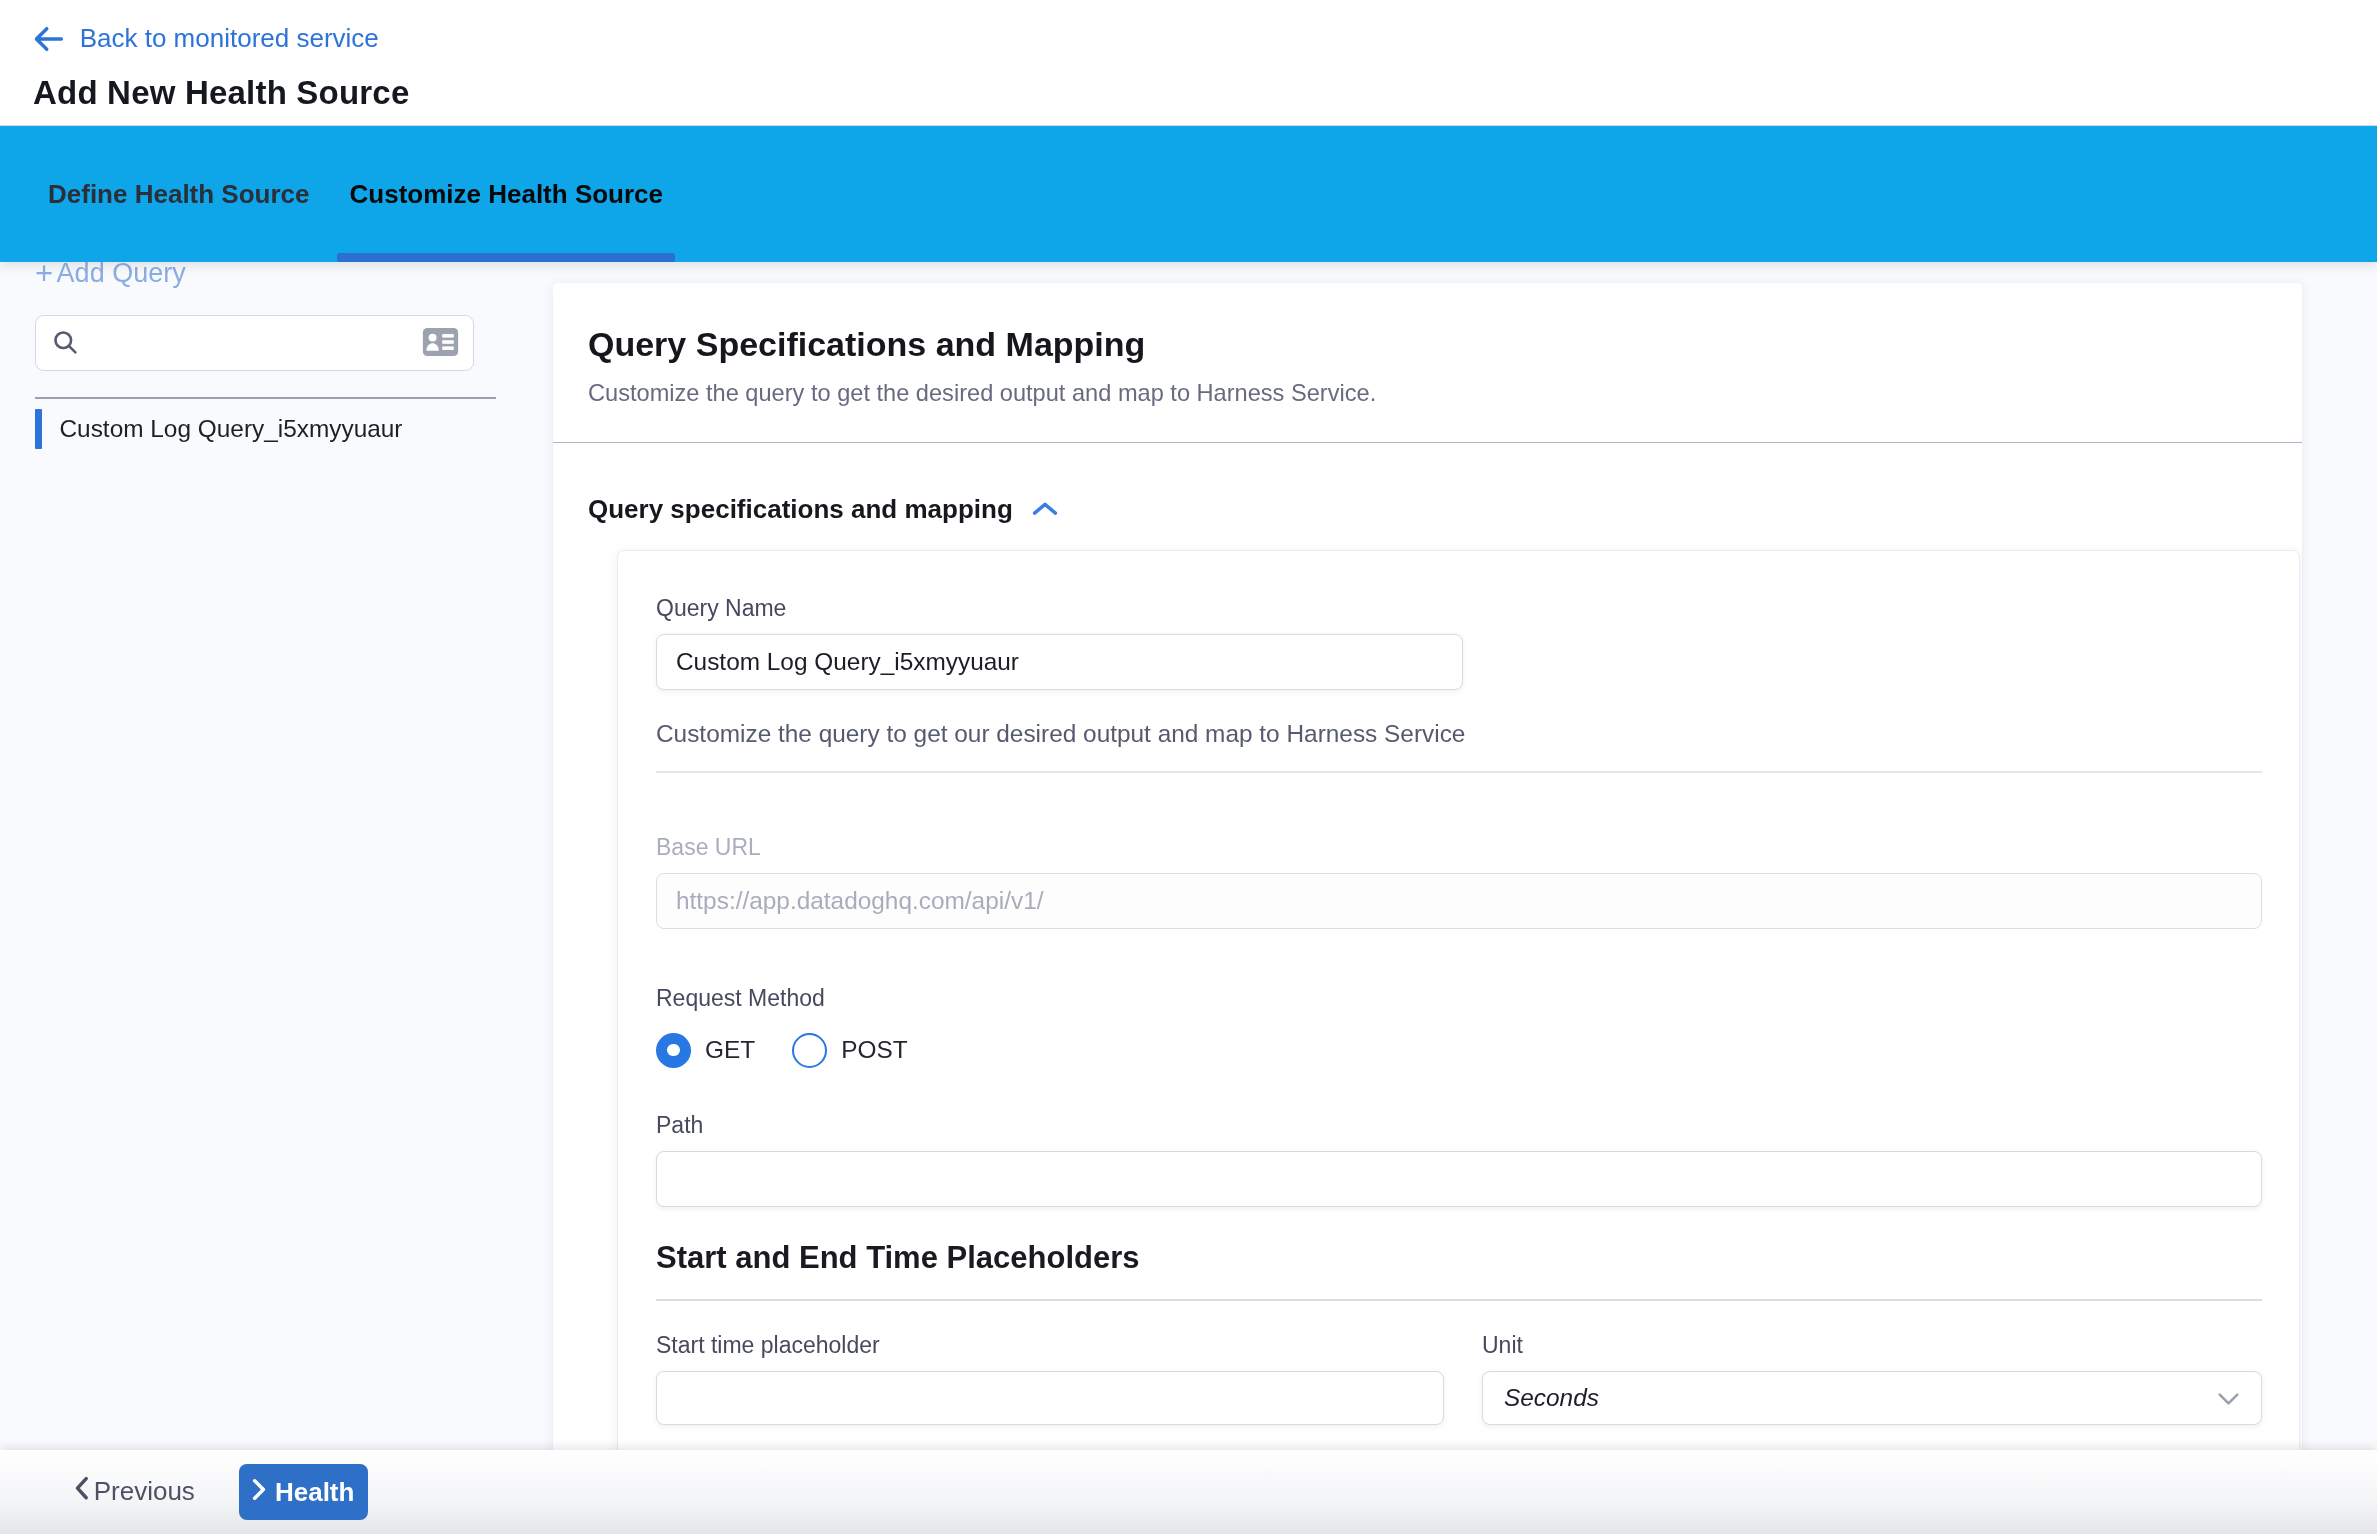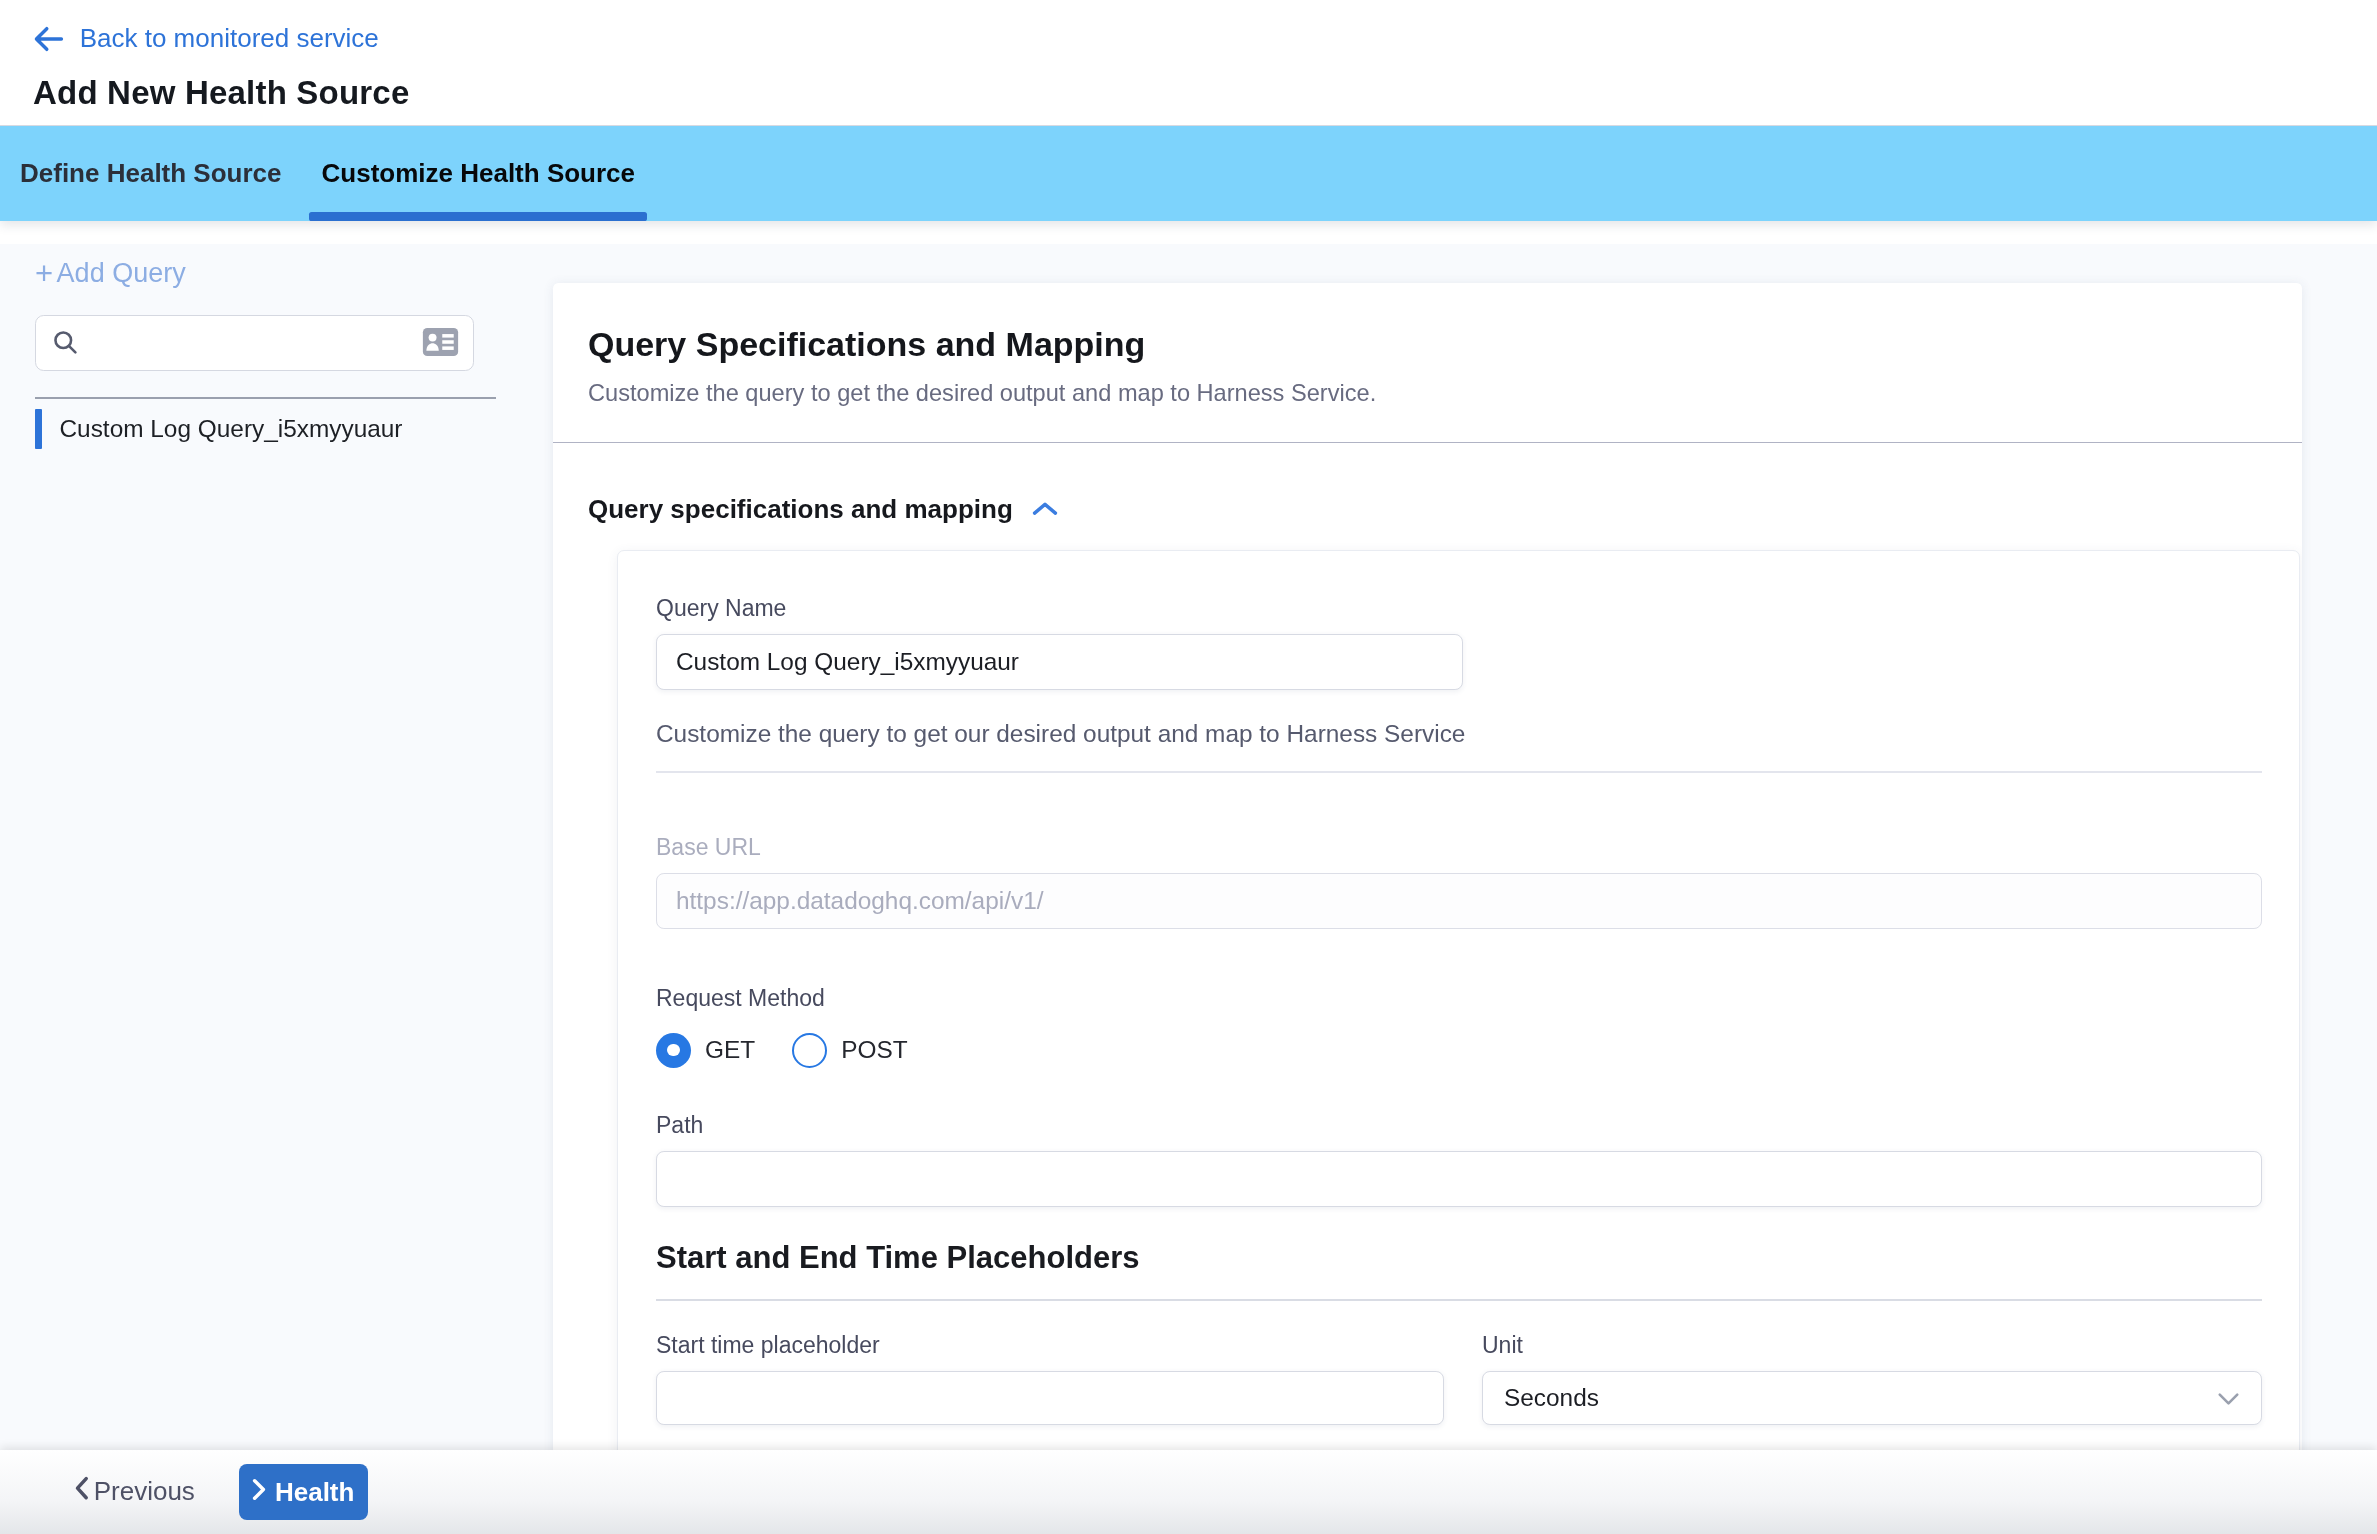--- a/index.html
+++ b/index.html
@@ -13,22 +13,22 @@
   .app { position:relative; width:2377px; height:1534px; overflow:hidden; background:#ffffff; }
 
   
   .header { height:125px; background:#ffffff; padding-left:33px; position:relative; z-index:6; }
   .back-link { display:inline-flex; align-items:center; gap:15.7px; padding-top:23px; color:#2d73d8; font-size:26px; font-weight:500; cursor:pointer; }
   .back-link svg { display:block; }
   .page-title { margin-top:19px; font-size:33px; font-weight:700; color:#15191f; letter-spacing:0.2px; }
 
   
   .tabbar {
-    height:96px; background:#7dd3fc; border-top:0.9px solid #d7dae2;
-    display:flex; align-items:stretch; padding-left:20px; gap:40px;
+    height:137px; background:#0ea5e9; border-top:0.9px solid #d7dae2;
+    display:flex; align-items:stretch; padding-left:48px; gap:40px;
     position:relative; z-index:5;
     box-shadow:0 4.4px 10.5px rgba(45,55,80,.13);
   }
   .tab { display:flex; align-items:center; font-size:26px; font-weight:600; color:#2b2f39; position:relative; cursor:pointer; }
   .tab.active { color:#07080a; font-weight:700; }
   .tab.active::after { content:""; position:absolute; left:-12.2px; right:-12.2px; bottom:0; height:8.7px; background:#2b6fd0; border-radius:2.6px; }
 
   
   .content { position:absolute; top:244px; bottom:84px; left:0; right:0; background:#f8fafd; display:flex; overflow:hidden; }
 
@@ -94,21 +94,21 @@
   .mt-path { margin-top:44px; }
   .sub-heading { margin-top:33px; font-size:31px; font-weight:700; color:#191b20; }
   .divider-mid { margin-top:23px; height:1.7px; background:#d9dce4; }
   .two-col { margin-top:31px; display:flex; gap:38px; }
   .col-start { flex:0 0 788px; }
   .col-unit { flex:1; }
   .select-box {
     height:54px; border:0.9px solid #d7dae3; border-radius:7.9px; background:#ffffff;
     box-shadow:0 1.7px 5.2px rgba(70,80,110,.08);
     display:flex; align-items:center; justify-content:space-between; padding:0 21px;
-    font-size:24.4px; color:#1c1e24; cursor:pointer;
+    font-size:24.4px; color:#1c1e24; cursor:pointer;font-style:italic;
   }
   .start-input { width:100%; height:54px; }
 
   
   .footer {
     position:absolute; left:0; right:0; bottom:0; height:84px; z-index:10;
     background:linear-gradient(180deg, #ffffff 0%, #f4f5f7 60%, #e4e6e9 100%);
     box-shadow:0 -2.6px 8.7px rgba(0,0,0,.10);
     display:flex; align-items:center; padding-left:74px; gap:44px;
   }

